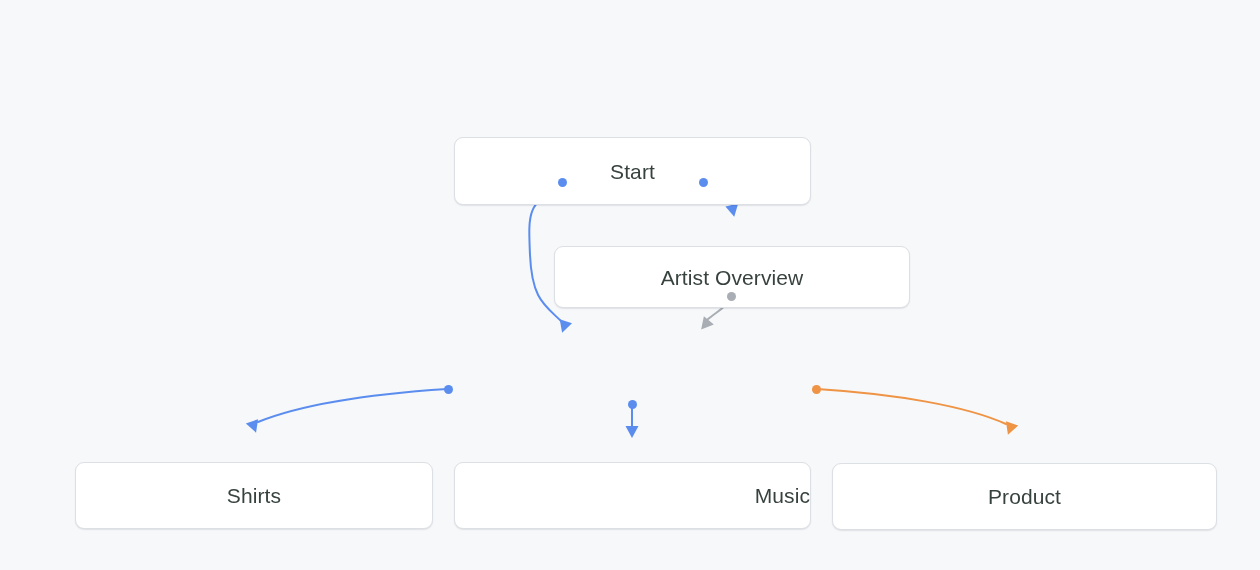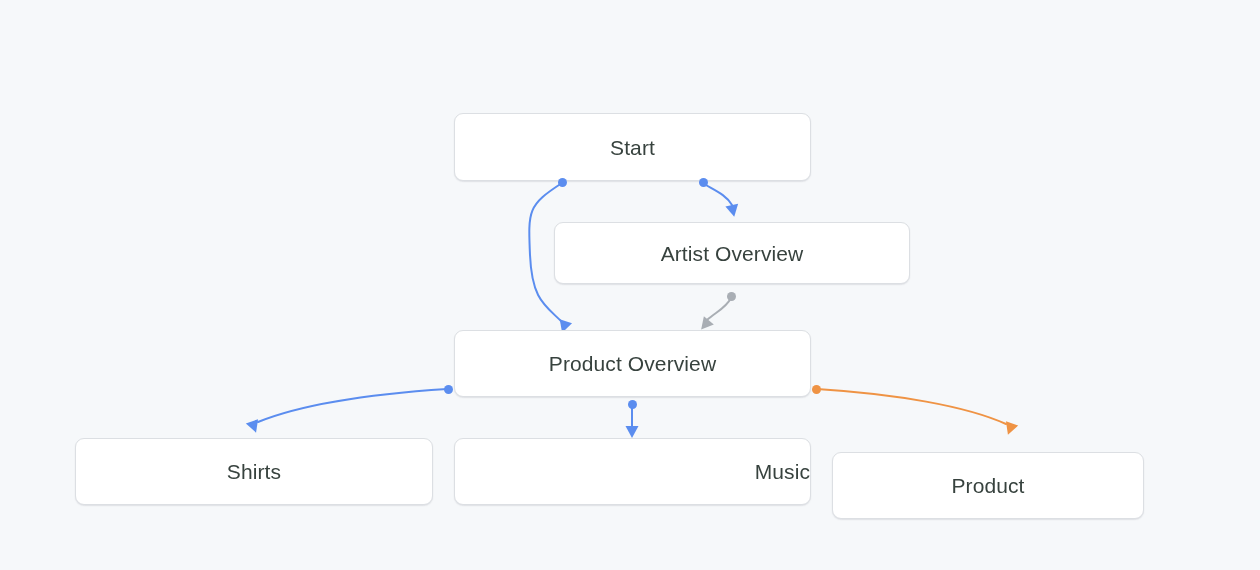--- a/index.html
+++ b/index.html
@@ -35,20 +35,21 @@
     box-sizing: border-box;
     background: #ffffff;
     border: 1px solid #dcdfe3;
     border-radius: 9px;
     box-shadow: 0 1px 2px rgba(16, 24, 40, 0.06),
                 0 1px 1px rgba(16, 24, 40, 0.04);
     display: flex;
     align-items: center;
     justify-content: center;
     z-index: 2;
+    margin-top: 24px;
   }
 
   .node-label {
     font-size: 21px;
     font-weight: 500;
     color: #37423e;
     letter-spacing: 0.1px;
     line-height: 1;
     white-space: nowrap;
   }
@@ -97,33 +98,30 @@
     </svg>
 
   <div class="node" style="left:454px; top:113px; width:357px; height:68px;">
     <span class="node-label">Start</span>
   </div>
 
   <div class="node" style="left:554px; top:222px; width:356px; height:62px;">
     <span class="node-label">Artist Overview</span>
   </div>
 
-  <div class="node" style="left:454px; top:330px; width:357px; height:67px;">
-    <span class="node-label">Product Overview</span>
-  </div>
 
   <div class="node" style="left:75px; top:438px; width:358px; height:67px;">
     <span class="node-label">Shirts</span>
   </div>
 
   <div class="node" style="left:454px; top:438px; width:357px; height:67px;justify-content:flex-end;">
     <span class="node-label">Music</span>
   </div>
 
-  <div class="node" style="left:832px; top:452px; width:312px; height:67px;">
+  <div class="node" style="left:832px; top:439px; width:385px; height:67px;">
     <span class="node-label">Product</span>
   </div>
 
   <div class="handle handle-blue" style="left:558px; top:178px;"></div>
   <div class="handle handle-blue" style="left:699px; top:178px;"></div>
   <div class="handle handle-gray" style="left:727px; top:292px;"></div>
   <div class="handle handle-blue" style="left:444px; top:385px;"></div>
   <div class="handle handle-blue" style="left:628px; top:400px;"></div>
   <div class="handle handle-orange" style="left:812px; top:385px;"></div>
 

